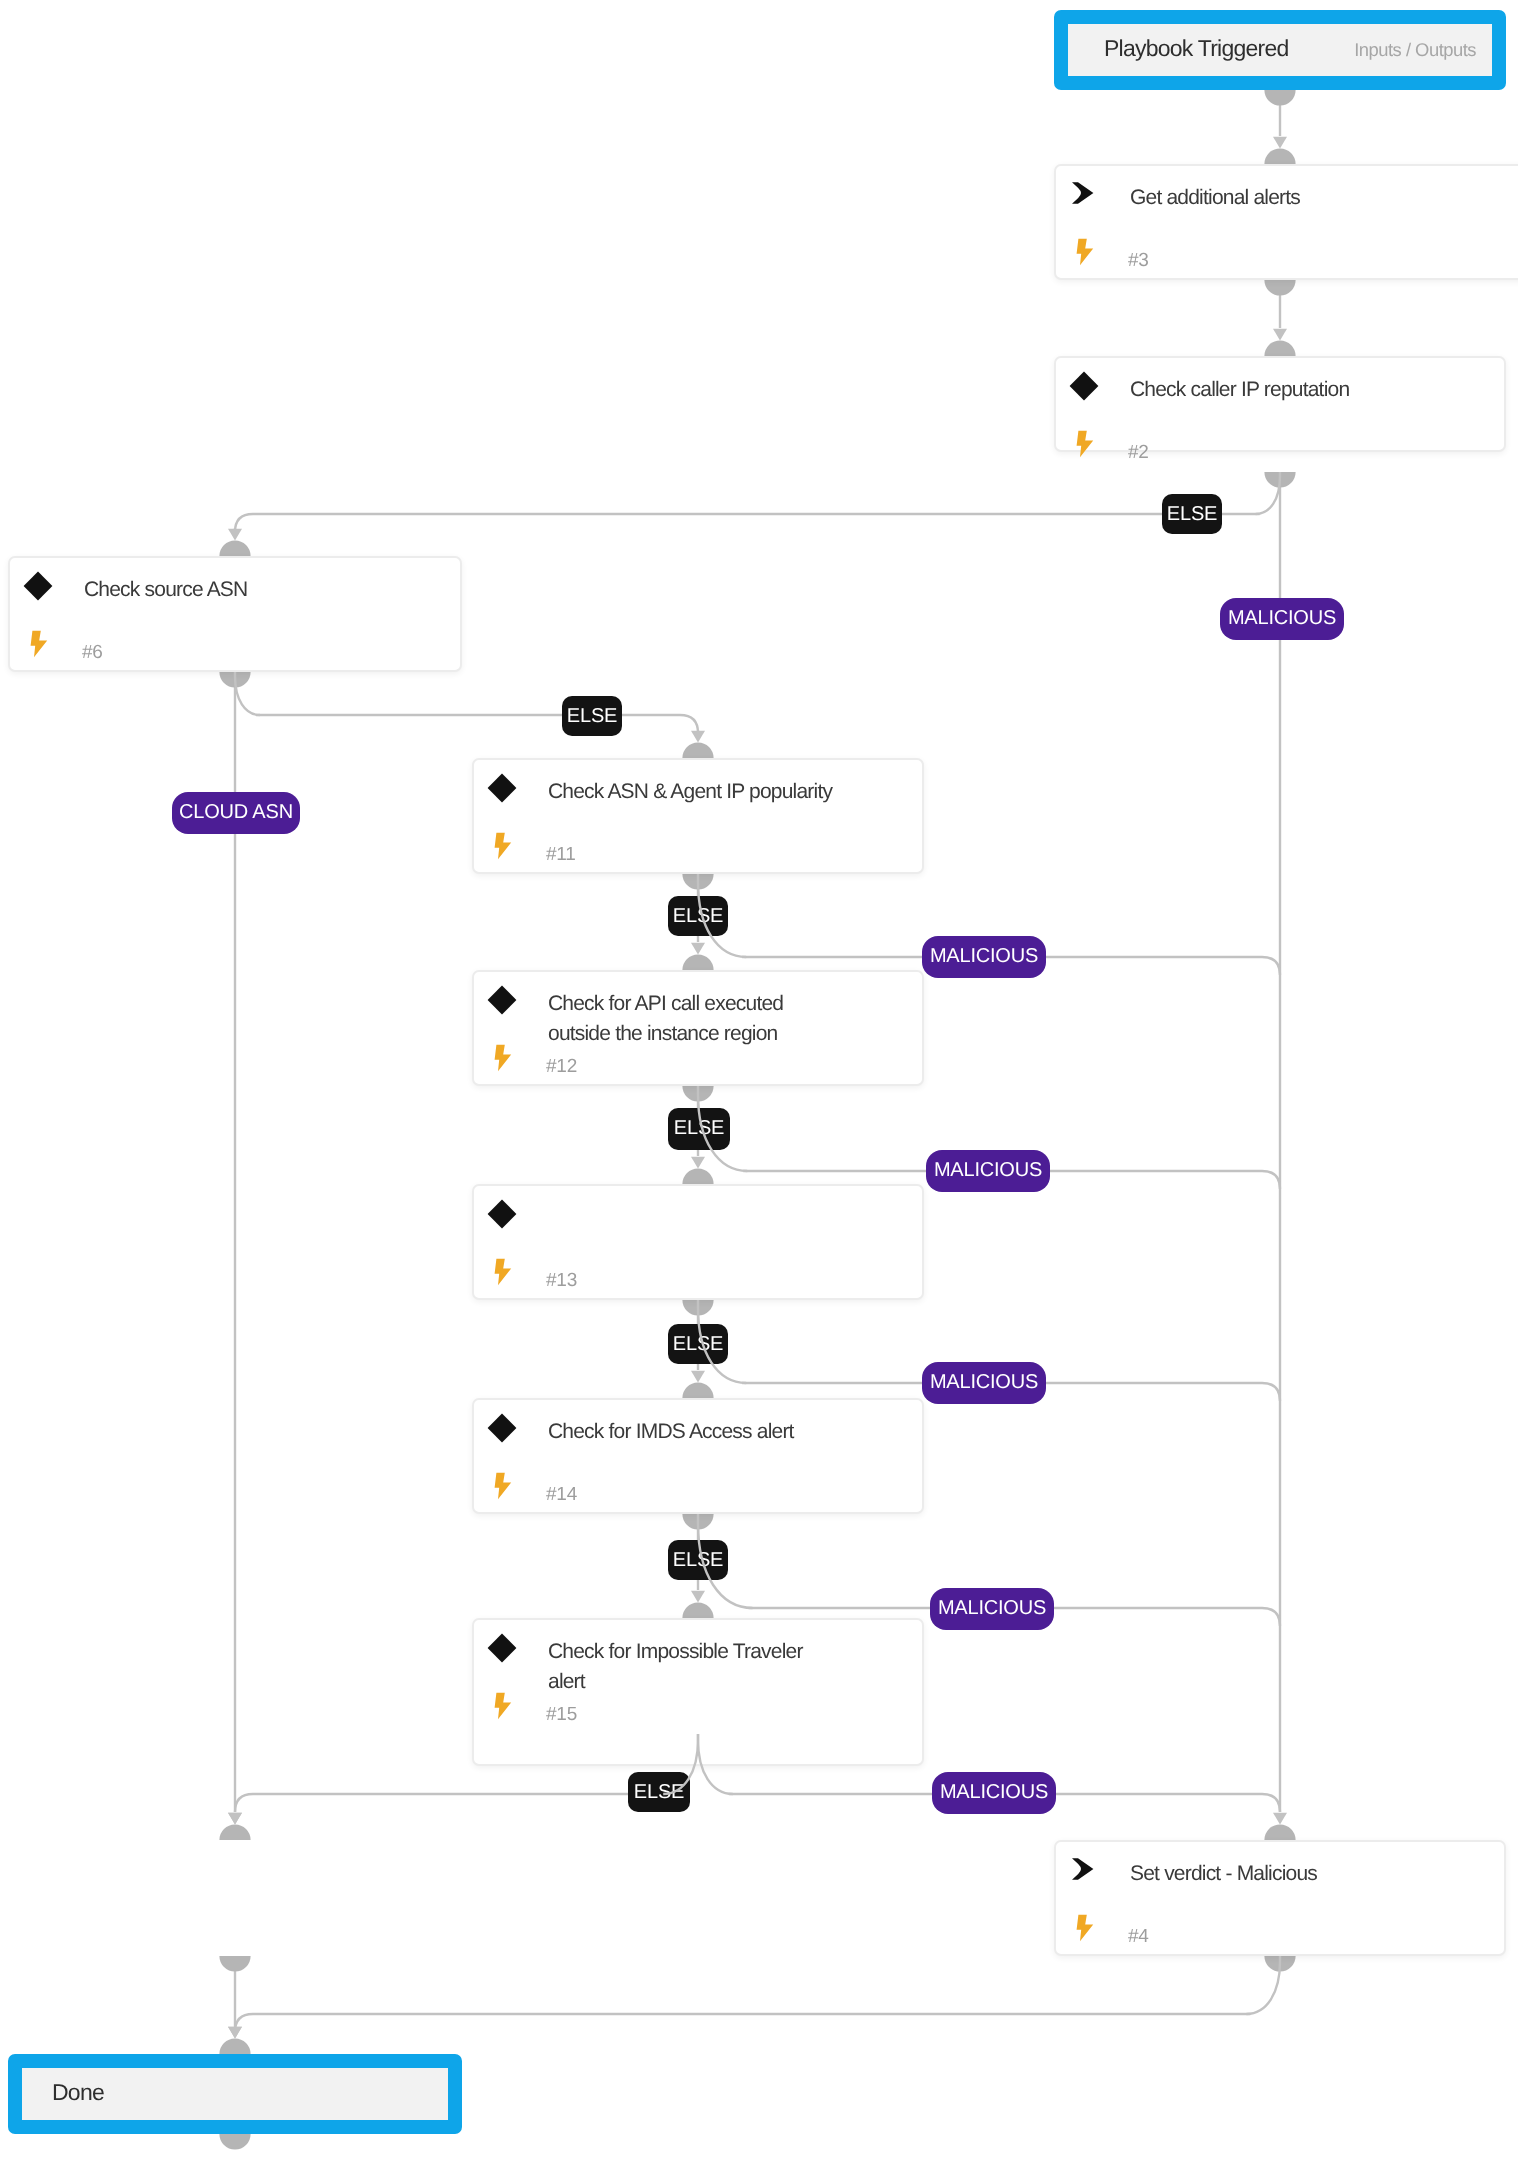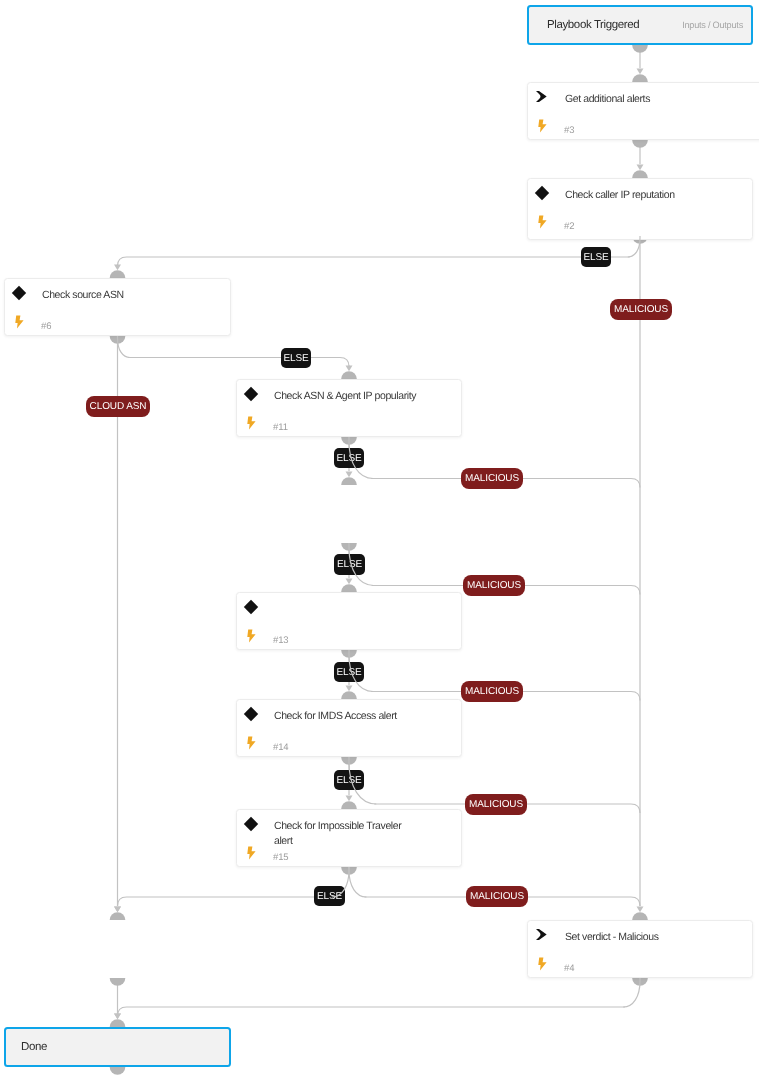--- a/index.html
+++ b/index.html
@@ -4,37 +4,37 @@
 <style>
   html,body{margin:0;padding:0;}
   body{width:759px;height:1079px;background:#ffffff;
        font-family:"Liberation Sans",sans-serif;overflow:hidden;
        -webkit-font-smoothing:antialiased;text-rendering:geometricPrecision;}
   #canvas{position:relative;width:759px;height:1079px;}
   svg#edges{position:absolute;left:0;top:0;width:759px;height:1079px;z-index:2;}
   svg#edges-top{position:absolute;left:0;top:0;width:759px;height:1079px;z-index:6;pointer-events:none;}
   .node{position:absolute;box-sizing:border-box;border-radius:3.5px;background:#ffffff;
         border:1px solid #ececec;box-shadow:0 1px 3px rgba(0,0,0,.06);z-index:3;}
-  .node.gray{background:#f2f2f2;border:2px solid #0ea5e9;box-shadow:none;}
+  .node.gray{background:#f2f2f2;border:7px solid #0ea5e9;box-shadow:none;}
   .node .icon{position:absolute;left:9px;top:7px;width:14px;height:14px;}
   .node .title{position:absolute;left:37px;top:9px;width:145px;font-size:10.5px;
                letter-spacing:-0.4px;color:#3a3a3a;line-height:14.5px;}
   .node .bolt{position:absolute;left:10px;top:36px;width:9px;height:14px;}
   .node .ref{position:absolute;left:36px;top:42px;font-size:9.5px;letter-spacing:-0.1px;color:#9d9d9d;}
   .node.simple .ttl{position:absolute;left:18px;top:0;height:100%;display:flex;
                     align-items:center;font-size:11.5px;letter-spacing:-0.38px;color:#2e2e2e;}
   .node.end .ttl{left:15px;}
   .node.simple .io{position:absolute;right:8px;top:0;height:100%;display:flex;
                    align-items:center;font-size:9.2px;letter-spacing:-0.25px;color:#a6a6a6;}
   .badge{position:absolute;box-sizing:border-box;z-index:4;
          font-size:10px;letter-spacing:-0.1px;color:#ffffff;white-space:nowrap;
          -webkit-font-smoothing:antialiased;
          display:flex;align-items:center;justify-content:center;}
   .badge.dark{background:#131313;border-radius:5px;}
-  .badge.grey{background:#7f1d1d;border-radius:8px;}
+  .badge.grey{background:#4c1d95;border-radius:8px;}
 </style>
 </head>
 <body>
 
 <div id="canvas">
   <svg id="edges">
       <path d="M640 45V68" fill="none" stroke="#c2c2c2" stroke-width="1.2"></path>
       <path d="M636.5 68.4L640 74.2L643.5 68.4Z" fill="#c2c2c2"></path>
       <path d="M640 140V164" fill="none" stroke="#c2c2c2" stroke-width="1.2"></path>
       <path d="M636.5 164.39999999999998L640 170.2L643.5 164.39999999999998Z" fill="#c2c2c2"></path>
@@ -109,21 +109,21 @@
         <svg width="14" height="14" viewBox="0 0 14 14" style="position:absolute;left:-1px;top:-1px">
           <path d="M0.0 2.1 L3.0 2.1 L10.7 7.5 L3.0 12.9 L0.0 12.9 L3.1 10.0 Q4.5 8.6 4.5 7.5 Q4.5 6.4 3.1 5.0 Z" fill="#111"></path>
         </svg>
       </div>
       <div class="title">Get additional alerts</div>
       <div class="bolt"><svg width="10" height="14" viewBox="0 0 10 14">
           <path d="M5.4 0.4 L1.2 0.4 L0.3 7.9 L2.6 7.9 L2.0 13.6 L8.6 5.2 L4.6 5.2 Z" fill="#f0a824"></path>
         </svg></div>
       <div class="ref">#3</div>
     </div>
-    <div class="node" style="left: 527px; top: 178px; width: 226px; height: 62px;">
+    <div class="node" style="left: 527px; top: 178px; width: 226px; height: 48px;">
       <div class="icon">
         <svg width="16" height="16" viewBox="0 0 16 16" style="position:absolute;left:-3px;top:-1px">
           <path d="M8 0.8 L15.2 8 L8 15.2 L0.8 8 Z" fill="#111"></path>
         </svg>
       </div>
       <div class="title">Check caller IP reputation</div>
       <div class="bolt"><svg width="10" height="14" viewBox="0 0 10 14">
           <path d="M5.4 0.4 L1.2 0.4 L0.3 7.9 L2.6 7.9 L2.0 13.6 L8.6 5.2 L4.6 5.2 Z" fill="#f0a824"></path>
         </svg></div>
       <div class="ref">#2</div>
@@ -145,20 +145,32 @@
         <svg width="16" height="16" viewBox="0 0 16 16" style="position:absolute;left:-3px;top:-1px">
           <path d="M8 0.8 L15.2 8 L8 15.2 L0.8 8 Z" fill="#111"></path>
         </svg>
       </div>
       <div class="title">Check ASN &amp; Agent IP popularity</div>
       <div class="bolt"><svg width="10" height="14" viewBox="0 0 10 14">
           <path d="M5.4 0.4 L1.2 0.4 L0.3 7.9 L2.6 7.9 L2.0 13.6 L8.6 5.2 L4.6 5.2 Z" fill="#f0a824"></path>
         </svg></div>
       <div class="ref">#11</div>
     </div>
+    <div class="node" style="left: 236px; top: 485px; width: 226px; height: 58px;">
+      <div class="icon">
+        <svg width="16" height="16" viewBox="0 0 16 16" style="position:absolute;left:-3px;top:-1px">
+          <path d="M8 0.8 L15.2 8 L8 15.2 L0.8 8 Z" fill="#111"></path>
+        </svg>
+      </div>
+      <div class="title">Check for API call executed outside the instance region</div>
+      <div class="bolt"><svg width="10" height="14" viewBox="0 0 10 14">
+          <path d="M5.4 0.4 L1.2 0.4 L0.3 7.9 L2.6 7.9 L2.0 13.6 L8.6 5.2 L4.6 5.2 Z" fill="#f0a824"></path>
+        </svg></div>
+      <div class="ref">#12</div>
+    </div>
     <div class="node" style="left: 236px; top: 592px; width: 226px; height: 58px;">
       <div class="icon">
         <svg width="16" height="16" viewBox="0 0 16 16" style="position:absolute;left:-3px;top:-1px">
           <path d="M8 0.8 L15.2 8 L8 15.2 L0.8 8 Z" fill="#111"></path>
         </svg>
       </div>
       <div class="bolt"><svg width="10" height="14" viewBox="0 0 10 14">
           <path d="M5.4 0.4 L1.2 0.4 L0.3 7.9 L2.6 7.9 L2.0 13.6 L8.6 5.2 L4.6 5.2 Z" fill="#f0a824"></path>
         </svg></div>
       <div class="ref">#13</div>
@@ -168,21 +180,21 @@
         <svg width="16" height="16" viewBox="0 0 16 16" style="position:absolute;left:-3px;top:-1px">
           <path d="M8 0.8 L15.2 8 L8 15.2 L0.8 8 Z" fill="#111"></path>
         </svg>
       </div>
       <div class="title">Check for IMDS Access alert</div>
       <div class="bolt"><svg width="10" height="14" viewBox="0 0 10 14">
           <path d="M5.4 0.4 L1.2 0.4 L0.3 7.9 L2.6 7.9 L2.0 13.6 L8.6 5.2 L4.6 5.2 Z" fill="#f0a824"></path>
         </svg></div>
       <div class="ref">#14</div>
     </div>
-    <div class="node" style="left: 236px; top: 809px; width: 226px; height: 58px;">
+    <div class="node" style="left: 236px; top: 809px; width: 226px; height: 74px;">
       <div class="icon">
         <svg width="16" height="16" viewBox="0 0 16 16" style="position:absolute;left:-3px;top:-1px">
           <path d="M8 0.8 L15.2 8 L8 15.2 L0.8 8 Z" fill="#111"></path>
         </svg>
       </div>
       <div class="title">Check for Impossible Traveler alert</div>
       <div class="bolt"><svg width="10" height="14" viewBox="0 0 10 14">
           <path d="M5.4 0.4 L1.2 0.4 L0.3 7.9 L2.6 7.9 L2.0 13.6 L8.6 5.2 L4.6 5.2 Z" fill="#f0a824"></path>
         </svg></div>
       <div class="ref">#15</div>

